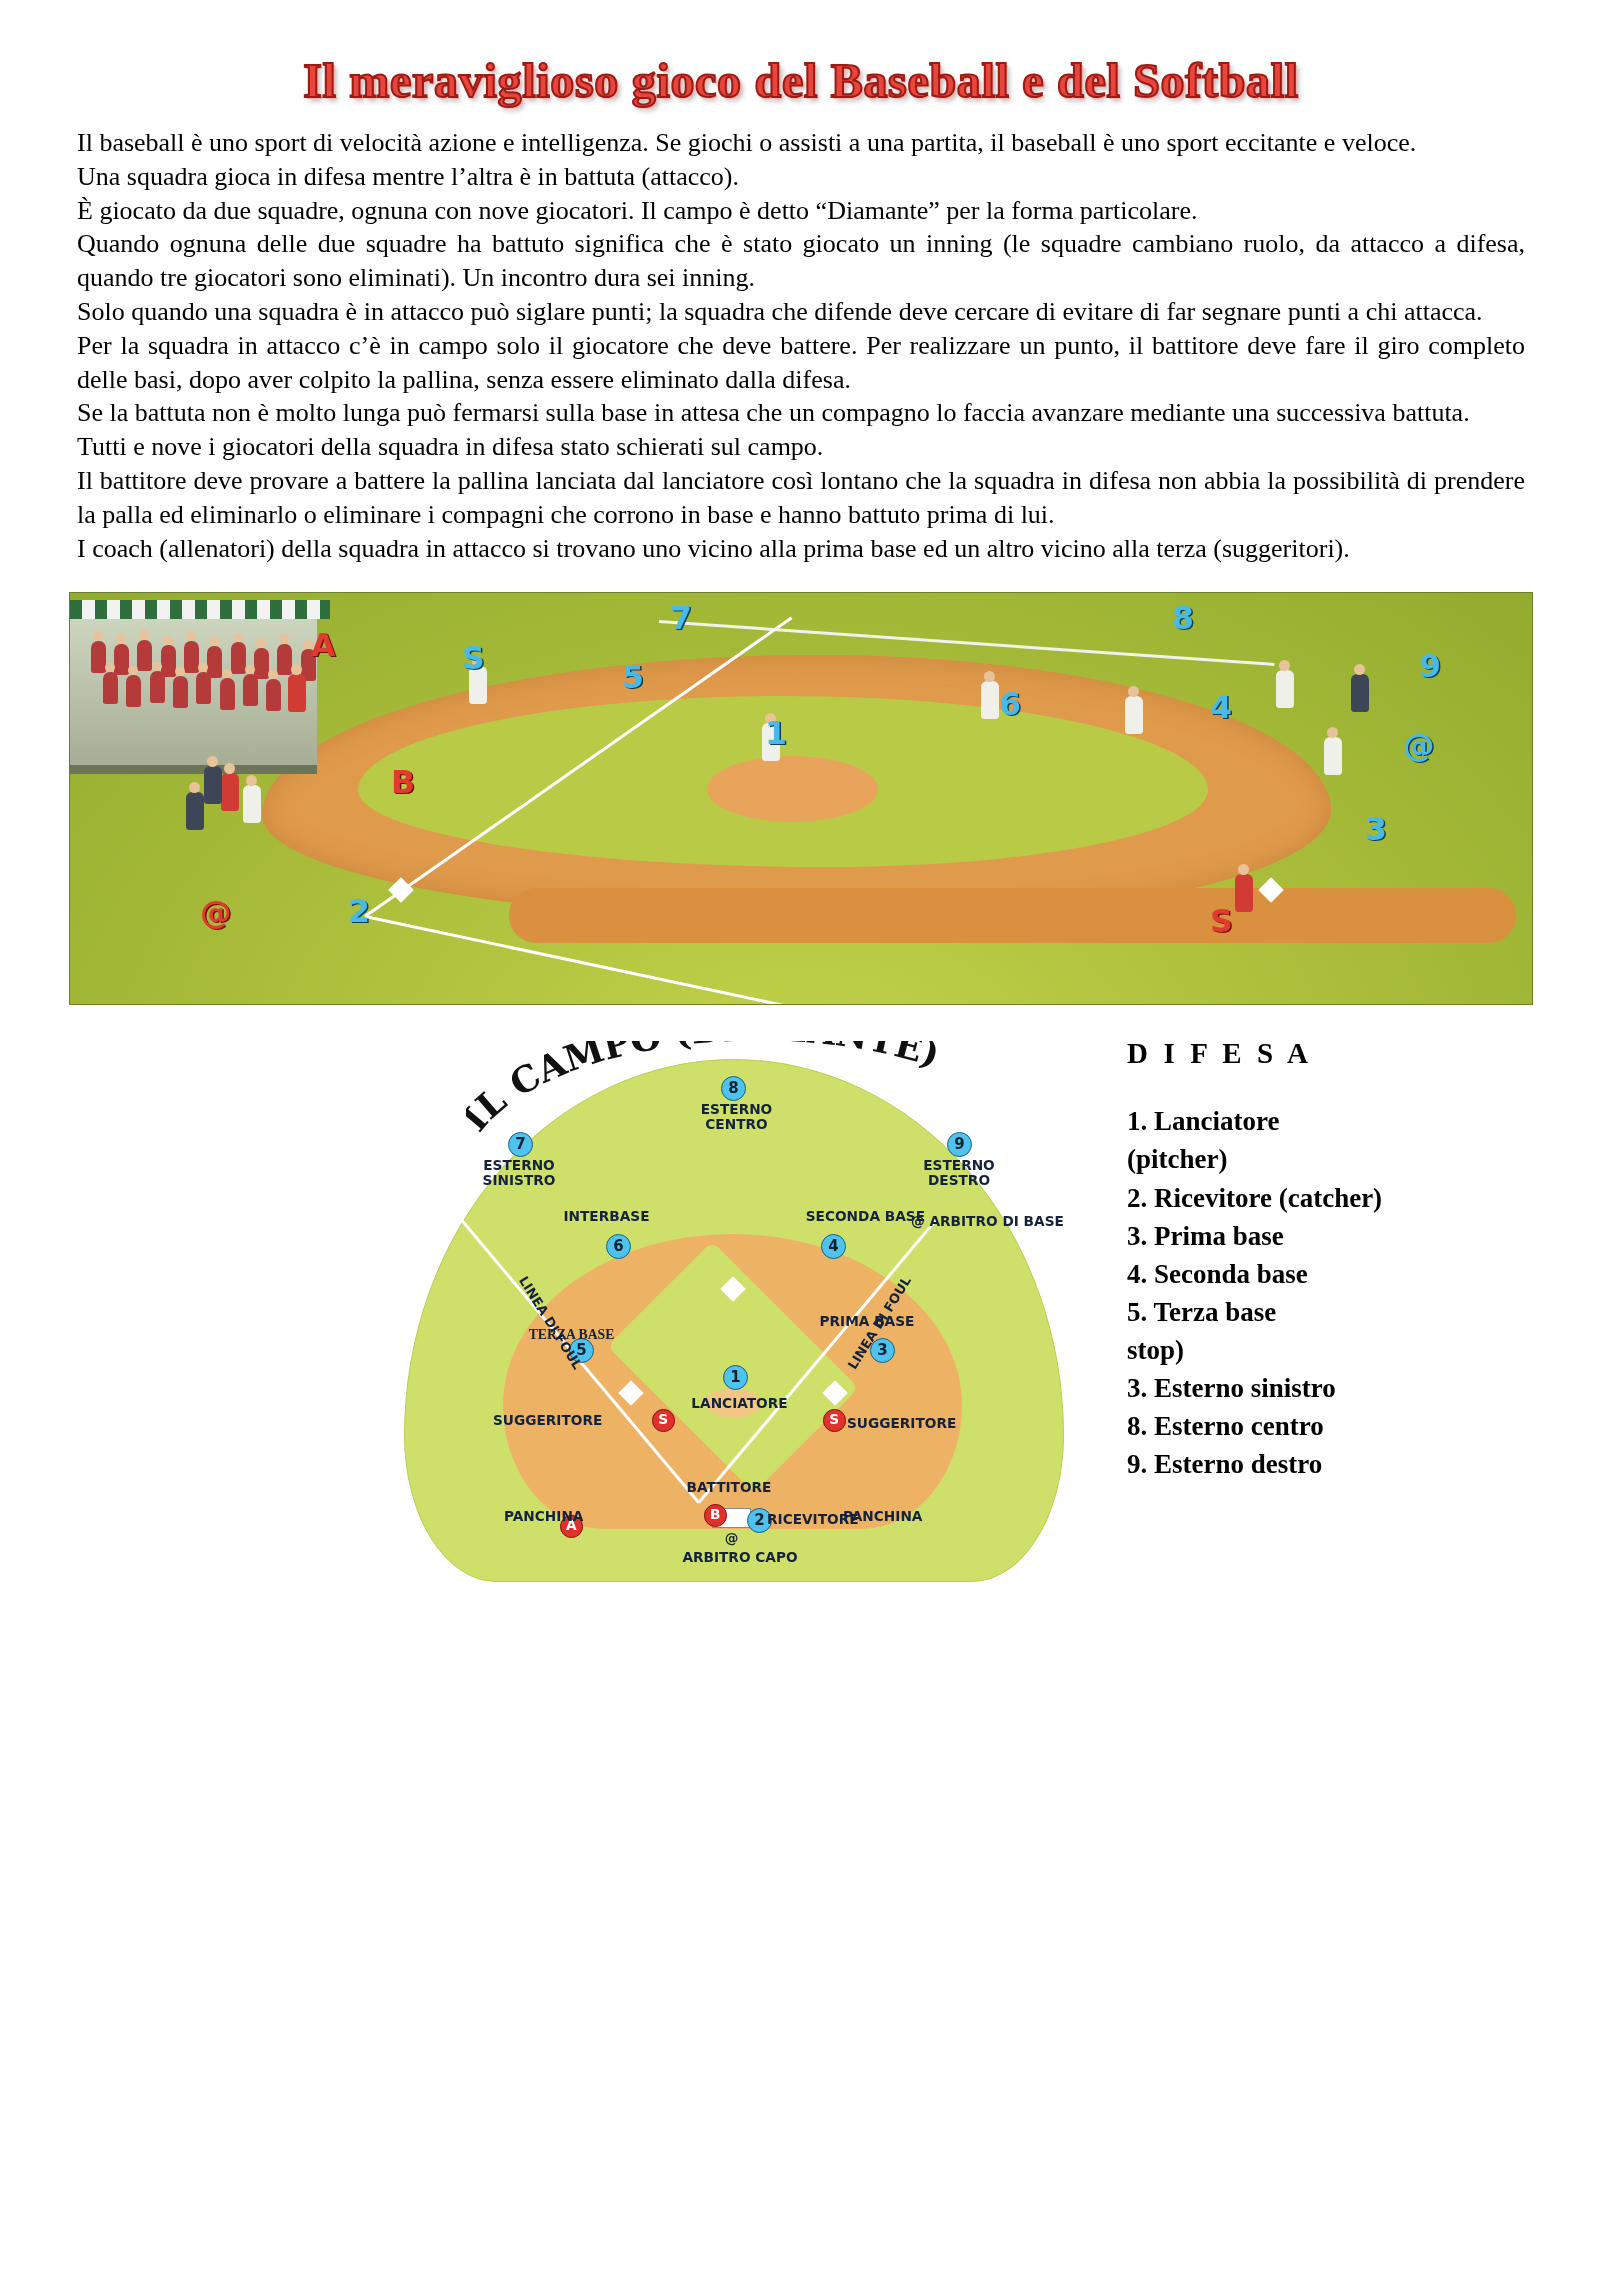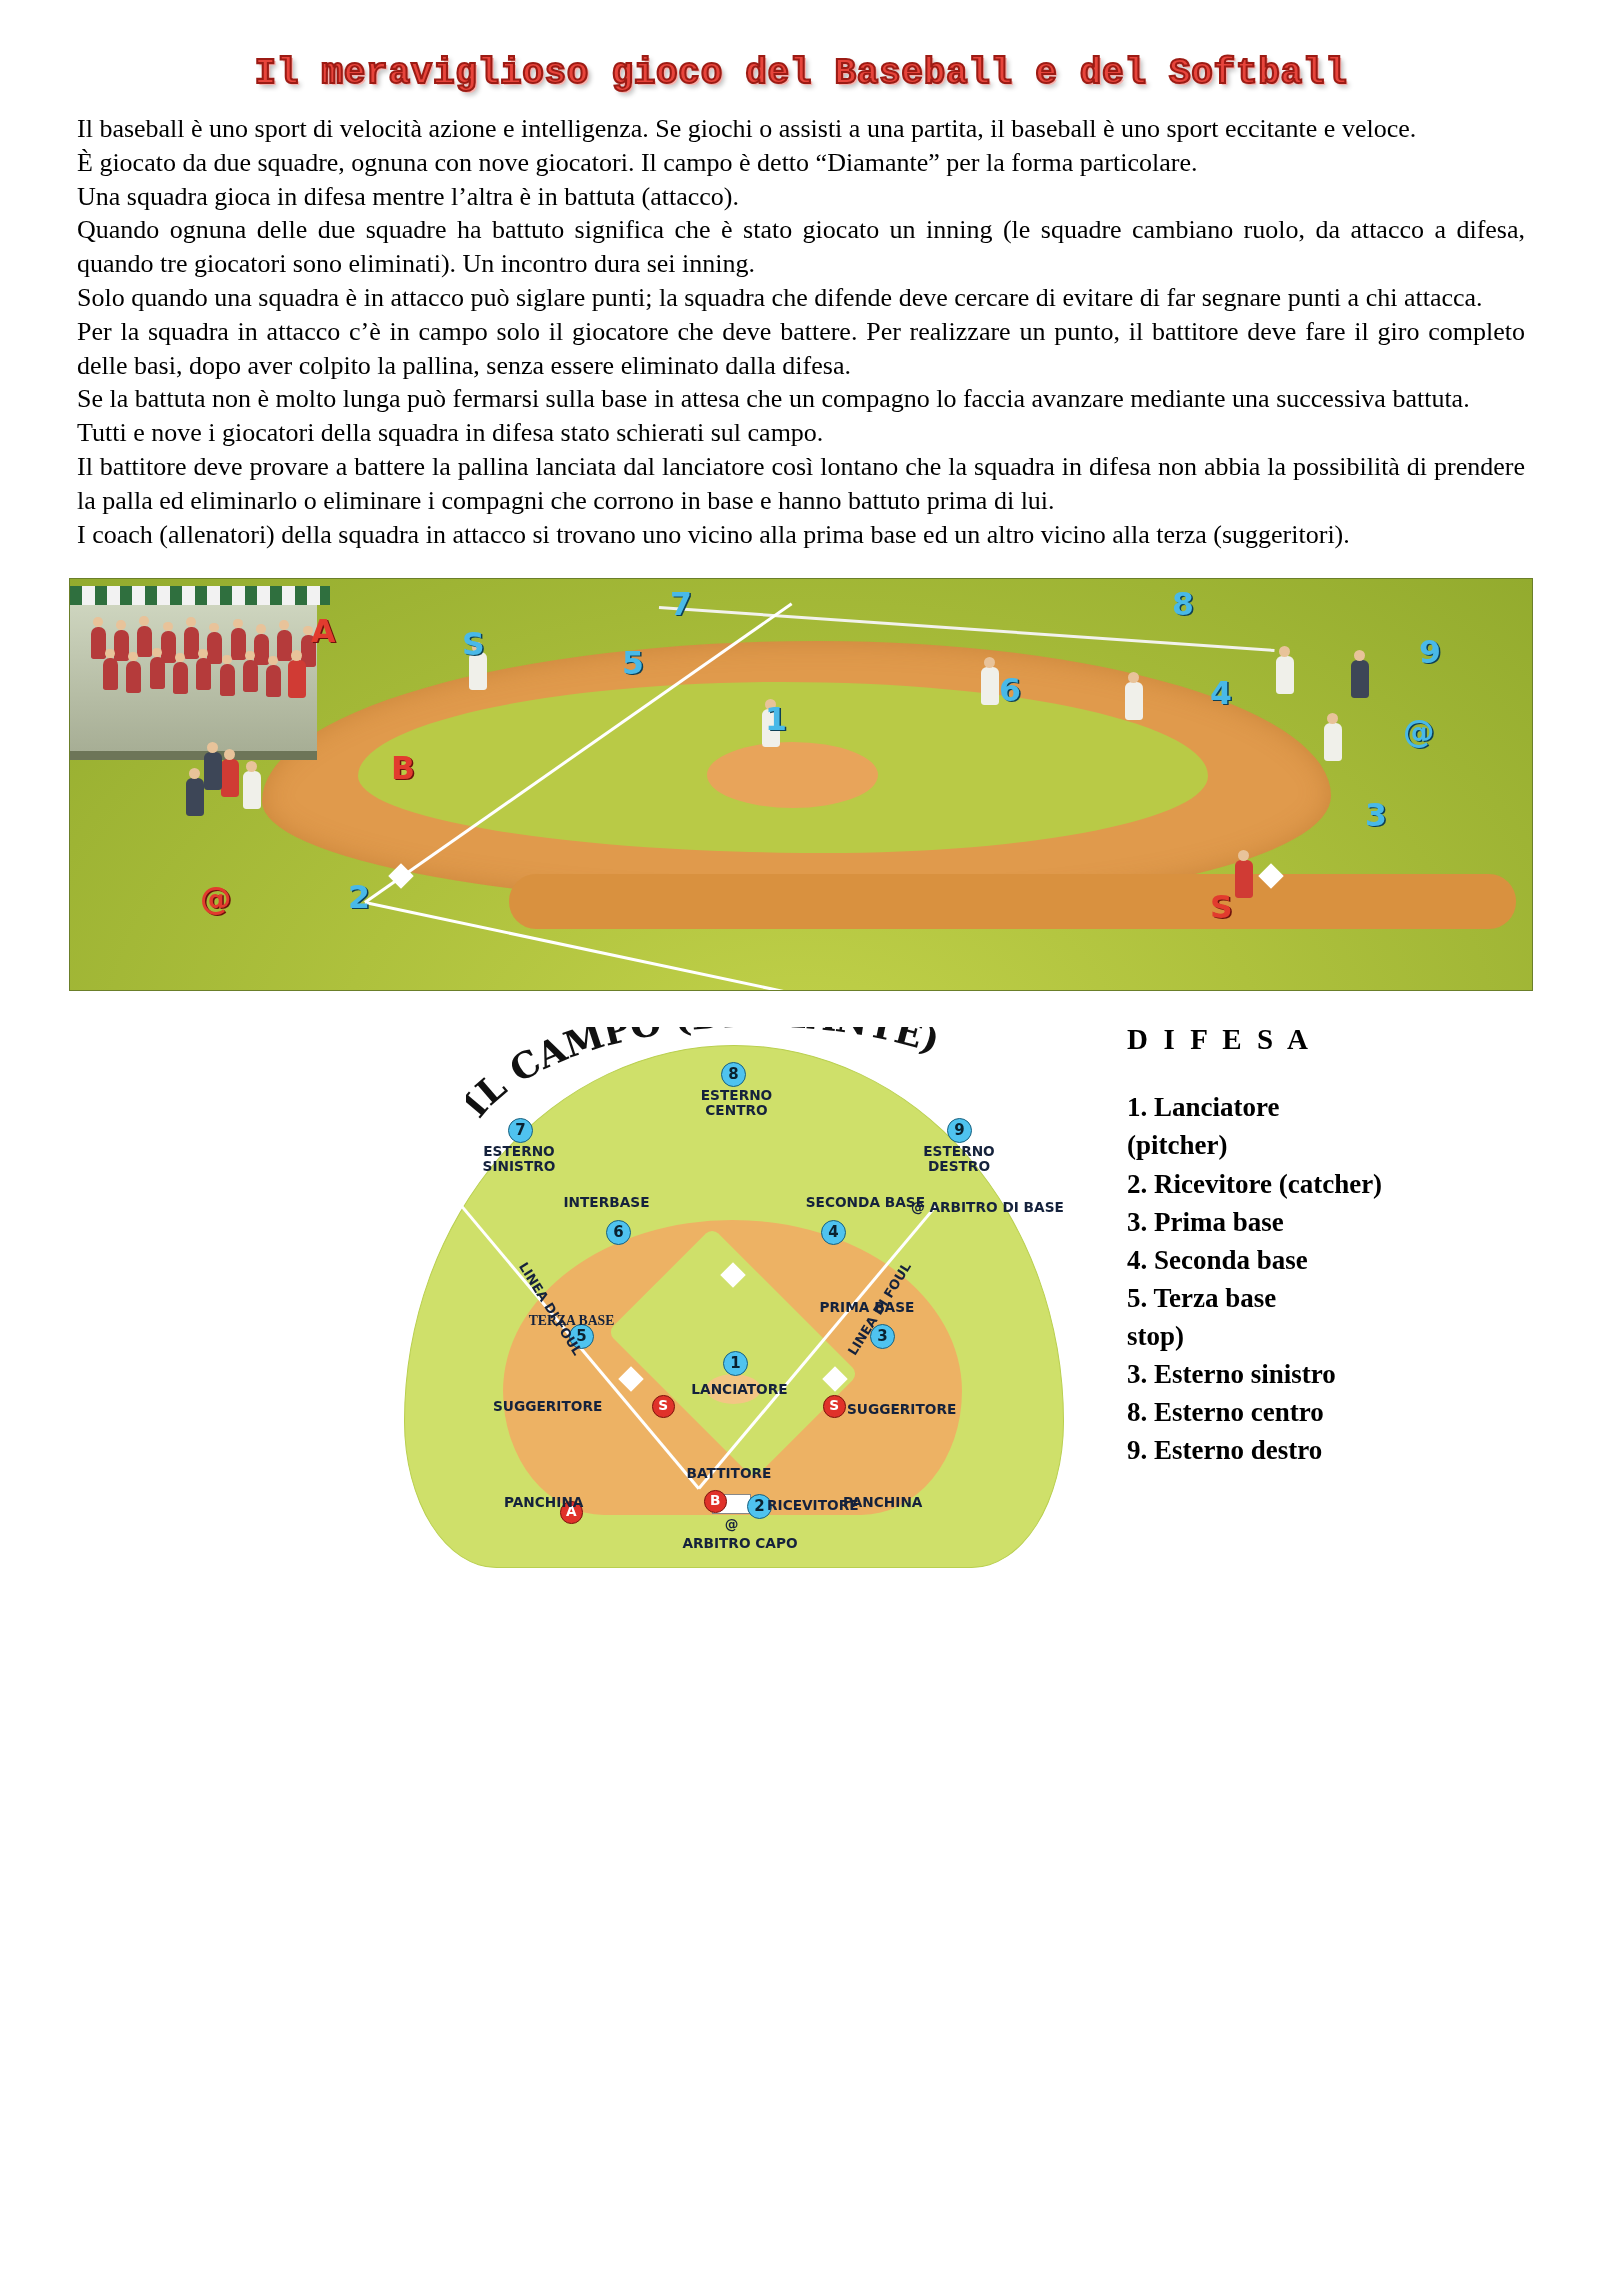--- a/index.html
+++ b/index.html
@@ -23,23 +23,23 @@
     box-sizing: border-box;
   }
 
   
   .title-wrap {
     text-align: center;
     padding-top: 53px;
   }
   .title {
     display: inline-block;
-    font-family: Liberation Mono, monospace;
-    font-weight: bold;
-    font-size: 36px;
+    font-family: Liberation Serif, serif;
+    font-weight: bold;
+    font-size: 48px;
     letter-spacing: 0.7px;
     color: #e8453c;
     -webkit-text-stroke: 2.1px #9c1b14;
     text-shadow:
        2.1px 2.1px 0 #f7b2ae,
       -0.7px -0.7px 0 #ffffff,
        3.4px 4.1px 4.8px rgba(0,0,0,0.30);
   }
 
   
@@ -269,22 +269,22 @@
 <body>
 
 <div class="page">
 
   <div class="title-wrap">
     <span class="title">Il meraviglioso gioco del Baseball e del Softball</span>
   </div>
 
   <div class="body-text">
     <p>Il baseball è uno sport di velocità azione e intelligenza. Se giochi o assisti a una partita, il baseball è uno sport eccitante e veloce.</p>
+    <p>Una squadra gioca in difesa mentre l’altra è in battuta (attacco).</p>
     <p>È giocato da due squadre, ognuna con nove giocatori. Il campo è detto “Diamante”  per la forma particolare.</p>
-    <p>Una squadra gioca in difesa mentre l’altra è in battuta (attacco).</p>
     <p>Quando ognuna delle due  squadre ha battuto significa che è stato giocato un inning (le squadre cambiano ruolo, da attacco a difesa, quando tre giocatori sono eliminati). Un incontro dura sei inning.</p>
     <p>Solo quando una squadra è in attacco può siglare punti; la squadra che difende deve cercare di evitare di far segnare punti a chi attacca.</p>
     <p>Per la squadra in attacco c’è in campo solo il giocatore che deve battere. Per realizzare un punto, il battitore deve fare il giro completo delle basi, dopo aver colpito la pallina, senza essere eliminato dalla difesa.</p>
     <p>Se la battuta non è molto lunga può fermarsi sulla base in attesa che un compagno lo faccia avanzare mediante una successiva battuta.</p>
     <p>Tutti e nove i giocatori della squadra in difesa stato schierati sul campo.</p>
     <p>Il battitore deve provare a battere la pallina lanciata dal lanciatore così lontano che la squadra in difesa non abbia la possibilità di prendere la palla ed eliminarlo o eliminare i compagni che corrono in base e hanno battuto prima di lui.</p>
     <p>I coach (allenatori) della squadra in attacco si trovano uno vicino alla prima base ed un altro vicino alla terza (suggeritori).</p>
   </div>
 
   <div class="photo">

